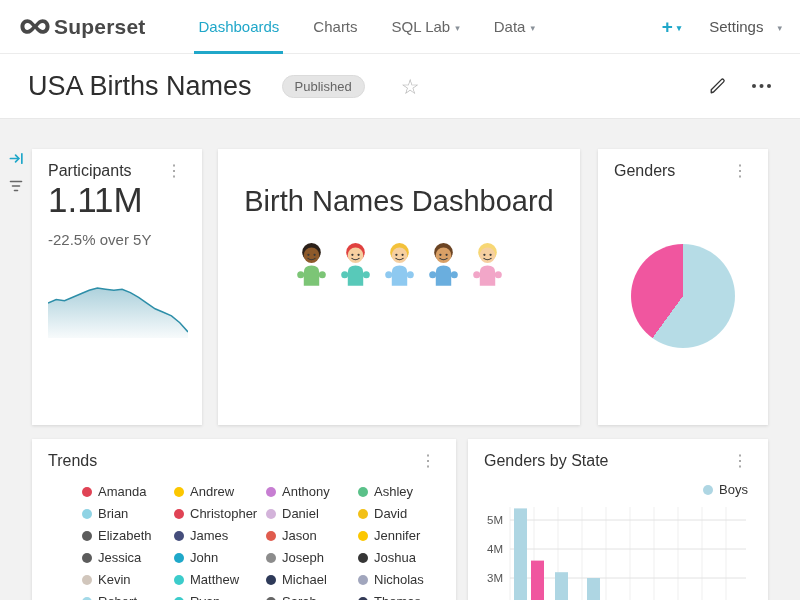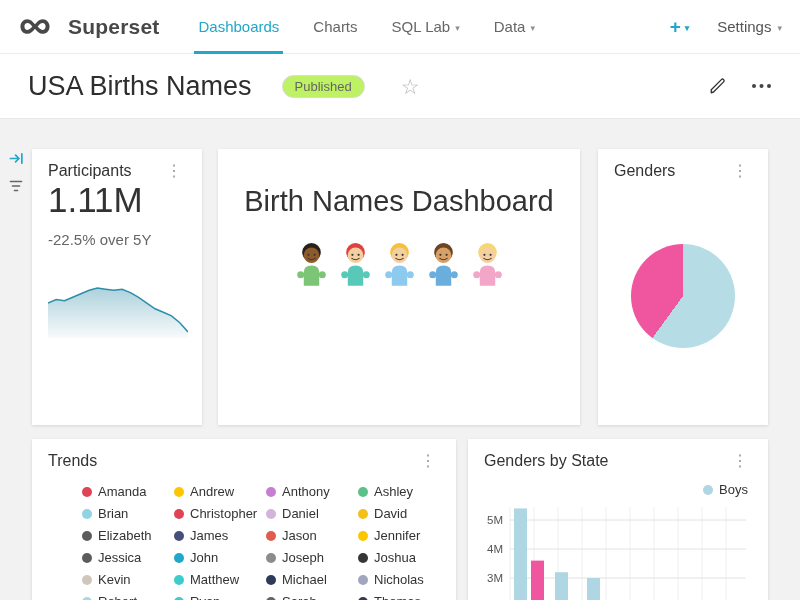--- a/index.html
+++ b/index.html
@@ -1,36 +1,36 @@
 <!DOCTYPE html>
 <html><head>
 <meta charset="utf-8">
 <style>
   *{box-sizing:border-box;margin:0;padding:0;}
   html,body{width:800px;height:600px;overflow:hidden;}
   body{background:#f2f2f2;font-family:"Liberation Sans",sans-serif;color:#333;}
 
   
   .navbar{height:54px;background:#fff;display:flex;align-items:center;padding:0 18px;border-bottom:1px solid #ececec;}
-  .brand{display:flex;align-items:center;gap:16px;margin-right:22px;cursor:pointer;}
+  .brand{display:flex;align-items:center;gap:2px;margin-right:36px;cursor:pointer;}
   .brand-name{font-size:21px;font-weight:bold;color:#484848;letter-spacing:.2px;}
   .nav-links{display:flex;align-self:stretch;}
   .nav-link{display:flex;align-items:center;gap:5px;padding:0 17px;font-size:15px;color:#666;position:relative;cursor:pointer;text-decoration:none;}
   .nav-link.active{color:#20a7c9;}
   .nav-link.active::after{content:"";position:absolute;left:13px;right:13px;bottom:-1px;height:3px;background:#20a7c9;}
   .caret{font-size:9px;color:#8a9199;padding-top:2px;}
   .nav-right{margin-left:auto;display:flex;align-items:center;gap:28px;}
   .plus-btn{display:flex;align-items:center;gap:4px;color:#20a7c9;font-weight:bold;font-size:19px;cursor:pointer;}
   .plus-btn .caret{color:#20a7c9;}
-  .settings{display:flex;align-items:center;gap:6px;font-size:15px;color:#555;cursor:pointer;}
+  .settings{display:flex;align-items:center;gap:14px;font-size:15px;color:#555;cursor:pointer;}
 
   
   .title-bar{height:65px;background:#fff;border-bottom:1px solid #e8e8e8;display:flex;align-items:center;padding:0 28px;gap:30px;}
   .page-title{font-size:27px;font-weight:400;color:#2e2e2e;}
-  .badge{background:#bef264;border:1px solid #dbdbdb;border-radius:12px;padding:3px 12px;font-size:13px;color:#666;cursor:pointer;}
+  .badge{background:#e5e5e5;border:1px solid #dbdbdb;border-radius:12px;padding:3px 12px;font-size:13px;color:#666;cursor:pointer;}
   .star{font-size:21px;color:#b3b3b3;margin-left:6px;cursor:pointer;line-height:1;}
   .title-actions{margin-left:auto;display:flex;align-items:center;gap:24px;}
   .icon-btn{cursor:pointer;display:flex;align-items:center;}
 
   
   .dashboard{position:relative;height:481px;}
   .rail-icon{position:absolute;cursor:pointer;}
   .rail-expand{left:9px;top:32px;}
   .rail-filter{left:9px;top:60px;}
 

